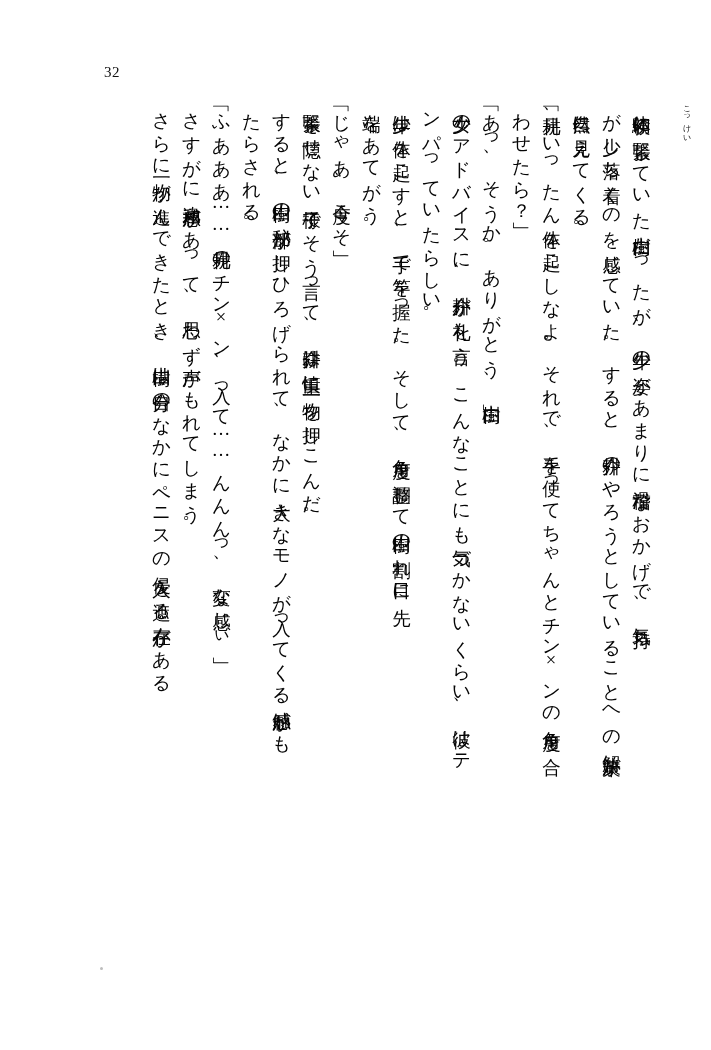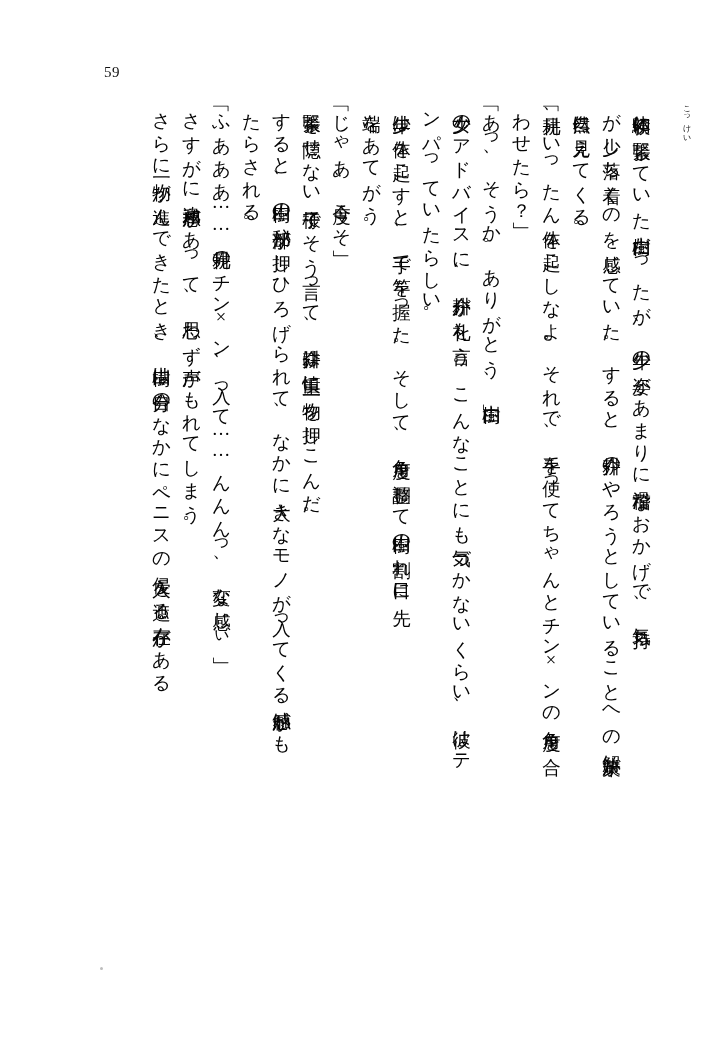--- a/index.html
+++ b/index.html
@@ -87,21 +87,21 @@
     height: 3px;
     border-radius: 50%;
     background: #bdbdbd;
   }
 </style>
 </head>
 <body>
 
 <div class="page">
 
-  <div class="page-number">59</div>
+  <div class="page-number">32</div>
 
   <div class="ruby-gloss ruby-1">こっけい</div>
 
   <div class="text-body">
     <div class="vcol">初体験に緊張していた由樹だったが、少年の姿があまりに滑稽なおかげで、気持ち</div>
     <div class="vcol">が少し落ち着くのを感じていた。すると、耕介のやろうとしていることへの解決策が、</div>
     <div class="vcol">自然に見えてくる。</div>
     <div class="vcol">「耕兄、いったん体を起こしなよ。それで、手を使ってちゃんとチン×ンの角度を合</div>
     <div class="vcol">わせたら？」</div>
     <div class="vcol">「あっ、そうか。ありがとう、由樹」</div>

